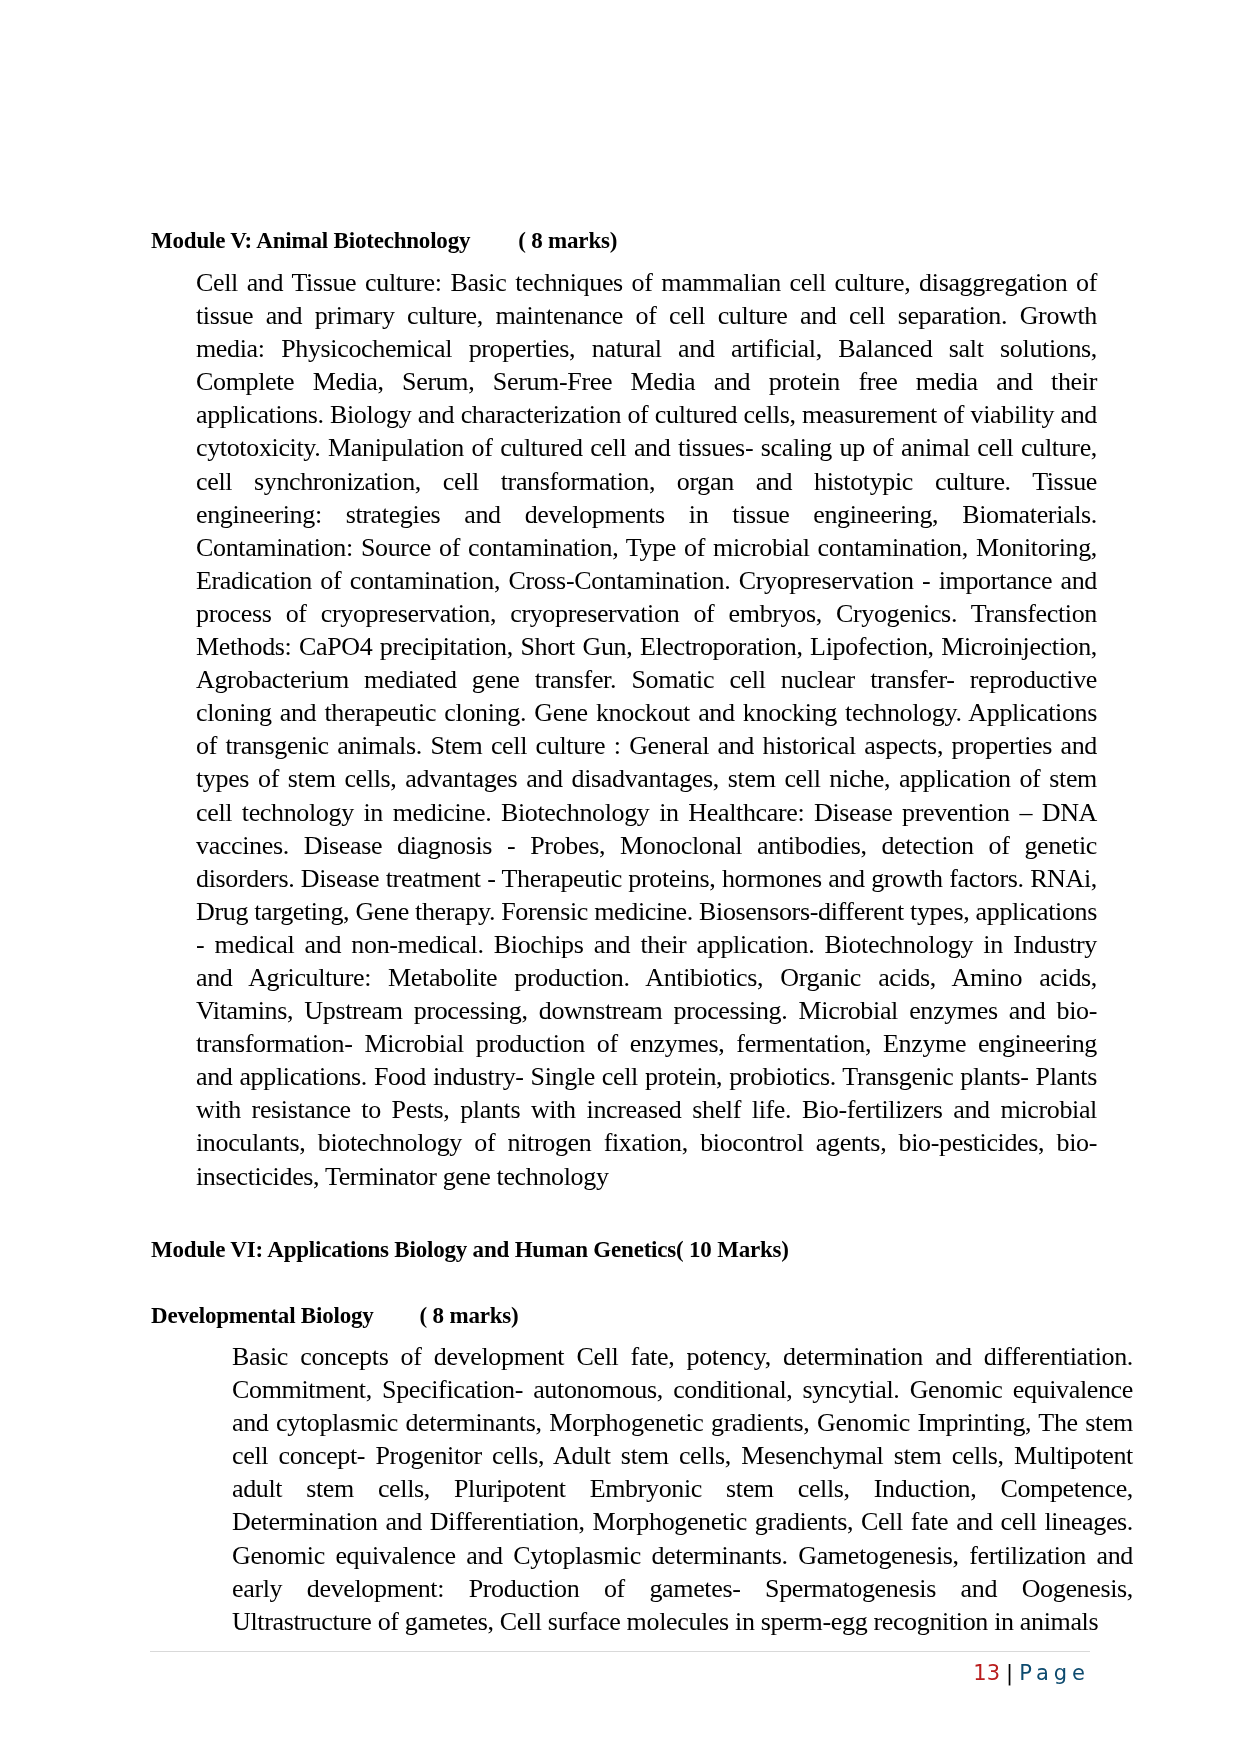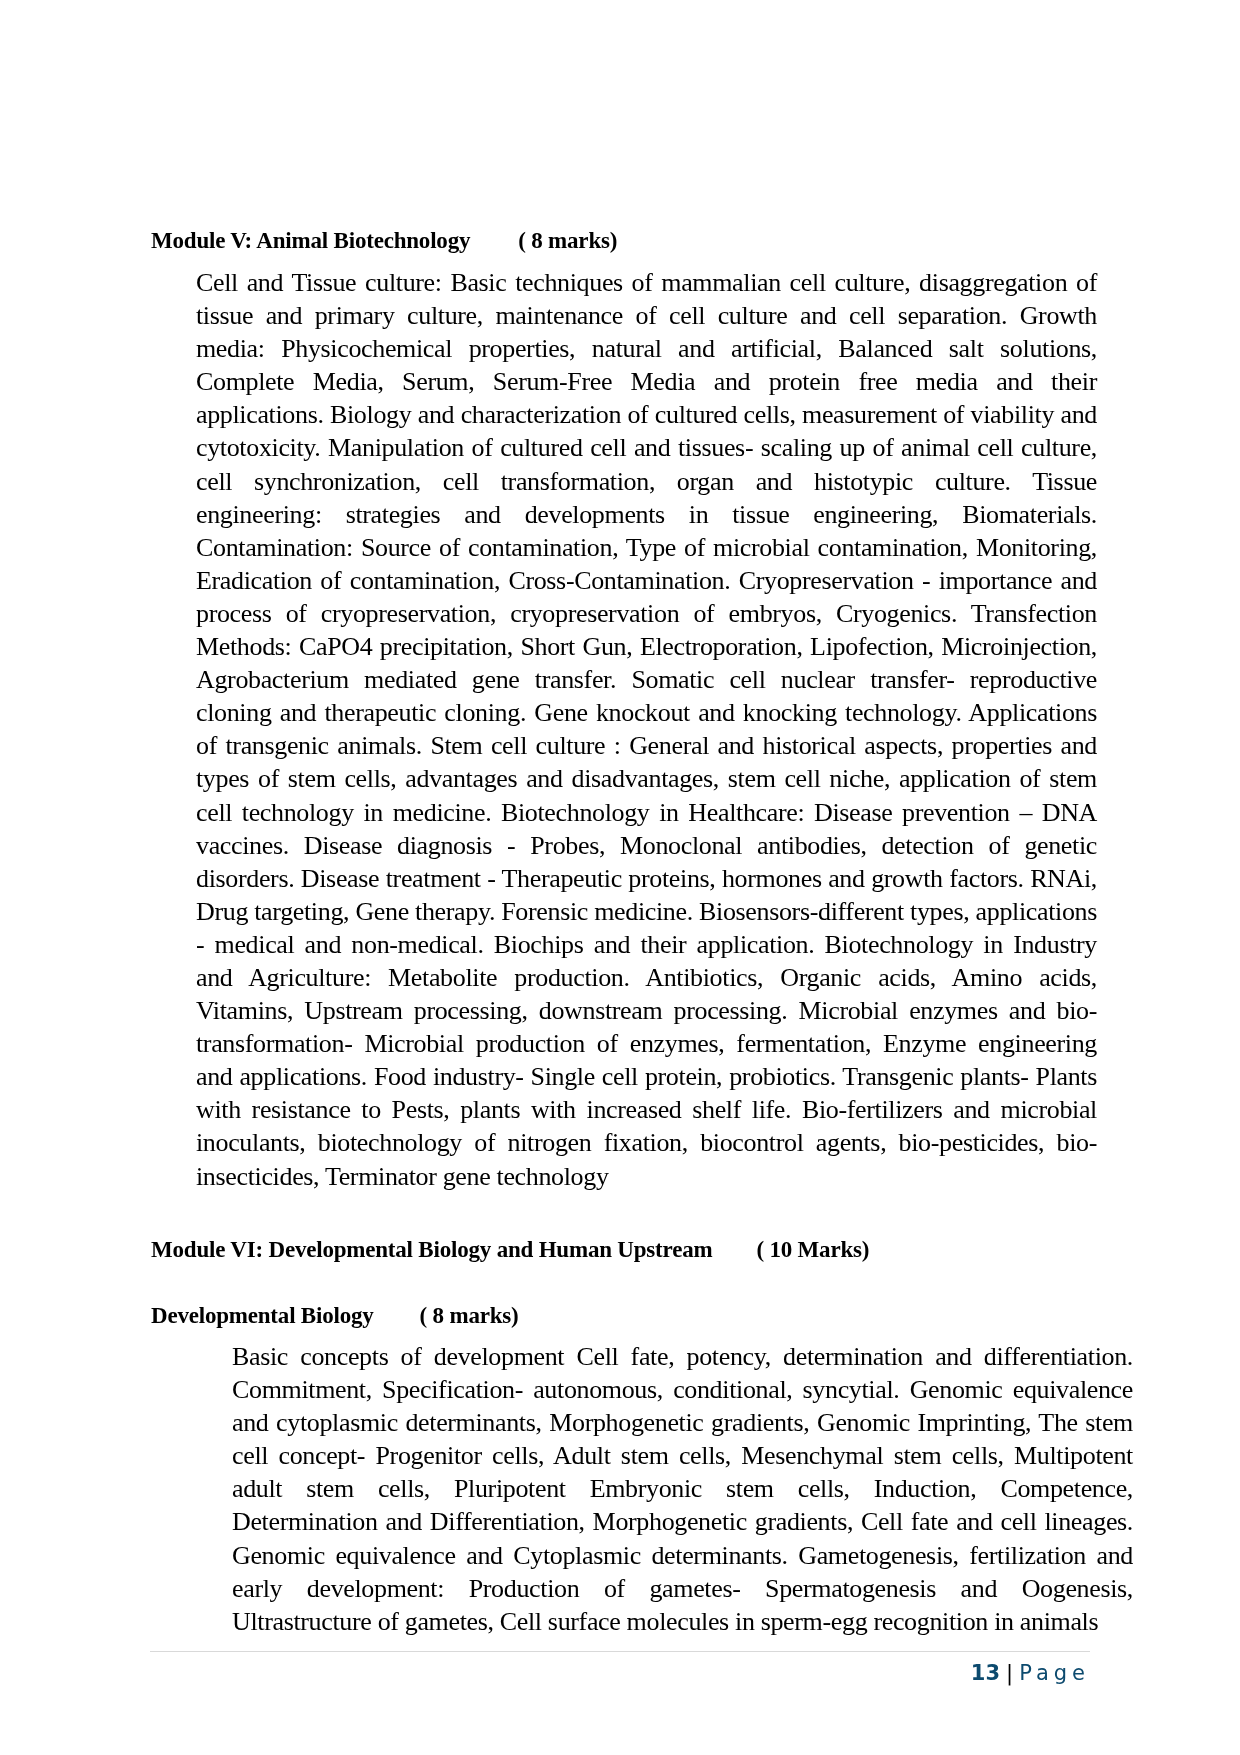--- a/index.html
+++ b/index.html
@@ -43,21 +43,21 @@
       text-justify: inter-word;
       letter-spacing: -0.35px;
       word-spacing: 0px;
       hyphens: none;
     }
     #h-module5 { top: 227px; text-align: right; }
     #h-module5 .marks { margin-left: 48px; }
     #p-module5 { top: 266px; }
 
     #h-module6 { top: 1236px; }
-    #h-module6 .marks { margin-left: 44px; }
+    #h-module6 .marks { }
 
     #h-devbio { top: 1302px; }
     #h-devbio .marks { margin-left: 46px; }
     #p-devbio { top: 1340px; margin-left: 36px; }
 
     .footer-rule {
       position: absolute;
       left: 150px;
       top: 1651px;
       width: 940px;
@@ -66,34 +66,34 @@
     }
     .footer {
       position: absolute;
       right: 150px;
       top: 1660px;
       font-family: "DejaVu Sans", sans-serif;
       font-size: 21px;
       line-height: 26px;
       white-space: pre;
     }
-    .footer .num { color: #0c4a6e; font-weight: bold; }
+    .footer .num { color: #b91c1c; }
     .footer .sep { color: #000000; margin: 0 6px; }
     .footer .pg { color: #0c4a6e; letter-spacing: 5px; }
   </style>
 </head>
 <body>
 
 <div class="page">
 
   <div class="heading" id="h-module5"><span>Module V: Animal Biotechnology</span><span class="marks">( 8 marks)</span></div>
 
   <div class="body-text" id="p-module5">Cell and Tissue culture: Basic techniques of mammalian cell culture, disaggregation of tissue and primary culture, maintenance of cell culture and cell separation. Growth media: Physicochemical properties, natural and artificial, Balanced salt solutions, Complete Media, Serum, Serum-Free Media and protein free media and their applications. Biology and characterization of cultured cells, measurement of viability and cytotoxicity. Manipulation of cultured cell and tissues- scaling up of animal cell culture, cell synchronization, cell transformation, organ and histotypic culture. Tissue engineering: strategies and developments in tissue engineering, Biomaterials. Contamination: Source of contamination, Type of microbial contamination, Monitoring, Eradication of contamination, Cross-Contamination. Cryopreservation - importance and process of cryopreservation, cryopreservation of embryos, Cryogenics. Transfection Methods: CaPO4 precipitation, Short Gun, Electroporation, Lipofection, Microinjection, Agrobacterium mediated gene transfer. Somatic cell nuclear transfer- reproductive cloning and therapeutic cloning. Gene knockout and knocking technology. Applications of transgenic animals. Stem cell culture : General and historical aspects, properties and types of stem cells, advantages and disadvantages, stem cell niche, application of stem cell technology in medicine. Biotechnology in Healthcare: Disease prevention – DNA vaccines. Disease diagnosis - Probes, Monoclonal antibodies, detection of genetic disorders. Disease treatment - Therapeutic proteins, hormones and growth factors. RNAi, Drug targeting, Gene therapy. Forensic medicine. Biosensors-different types, applications - medical and non-medical. Biochips and their application. Biotechnology in Industry and Agriculture: Metabolite production. Antibiotics, Organic acids, Amino acids, Vitamins, Upstream processing, downstream processing. Microbial enzymes and bio-transformation- Microbial production of enzymes, fermentation, Enzyme engineering and applications. Food industry- Single cell protein, probiotics. Transgenic plants- Plants with resistance to Pests, plants with increased shelf life. Bio-fertilizers and microbial inoculants, biotechnology of nitrogen fixation, biocontrol agents, bio-pesticides, bio-insecticides, Terminator gene technology</div>
 
-  <div class="heading" id="h-module6"><span>Module VI: Developmental Biology and Human Upstream</span><span class="marks">( 10 Marks)</span></div>
+  <div class="heading" id="h-module6"><span>Module VI: Applications Biology and Human Genetics</span><span class="marks">( 10 Marks)</span></div>
 
   <div class="heading" id="h-devbio"><span>Developmental Biology</span><span class="marks">( 8 marks)</span></div>
 
   <div class="body-text" id="p-devbio">Basic concepts of development Cell fate, potency, determination and differentiation. Commitment, Specification- autonomous, conditional, syncytial. Genomic equivalence and cytoplasmic determinants, Morphogenetic gradients, Genomic Imprinting, The stem cell concept- Progenitor cells, Adult stem cells, Mesenchymal stem cells, Multipotent adult stem cells, Pluripotent Embryonic stem cells, Induction, Competence, Determination and Differentiation, Morphogenetic gradients, Cell fate and cell lineages. Genomic equivalence and Cytoplasmic determinants. Gametogenesis, fertilization and early development: Production of gametes- Spermatogenesis and Oogenesis, Ultrastructure of gametes, Cell surface molecules in sperm-egg recognition in animals</div>
 
   <div class="footer-rule"></div>
 
   <div class="footer"><span class="num">13</span><span class="sep">|</span><span class="pg">Page</span></div>
 
 </div>

